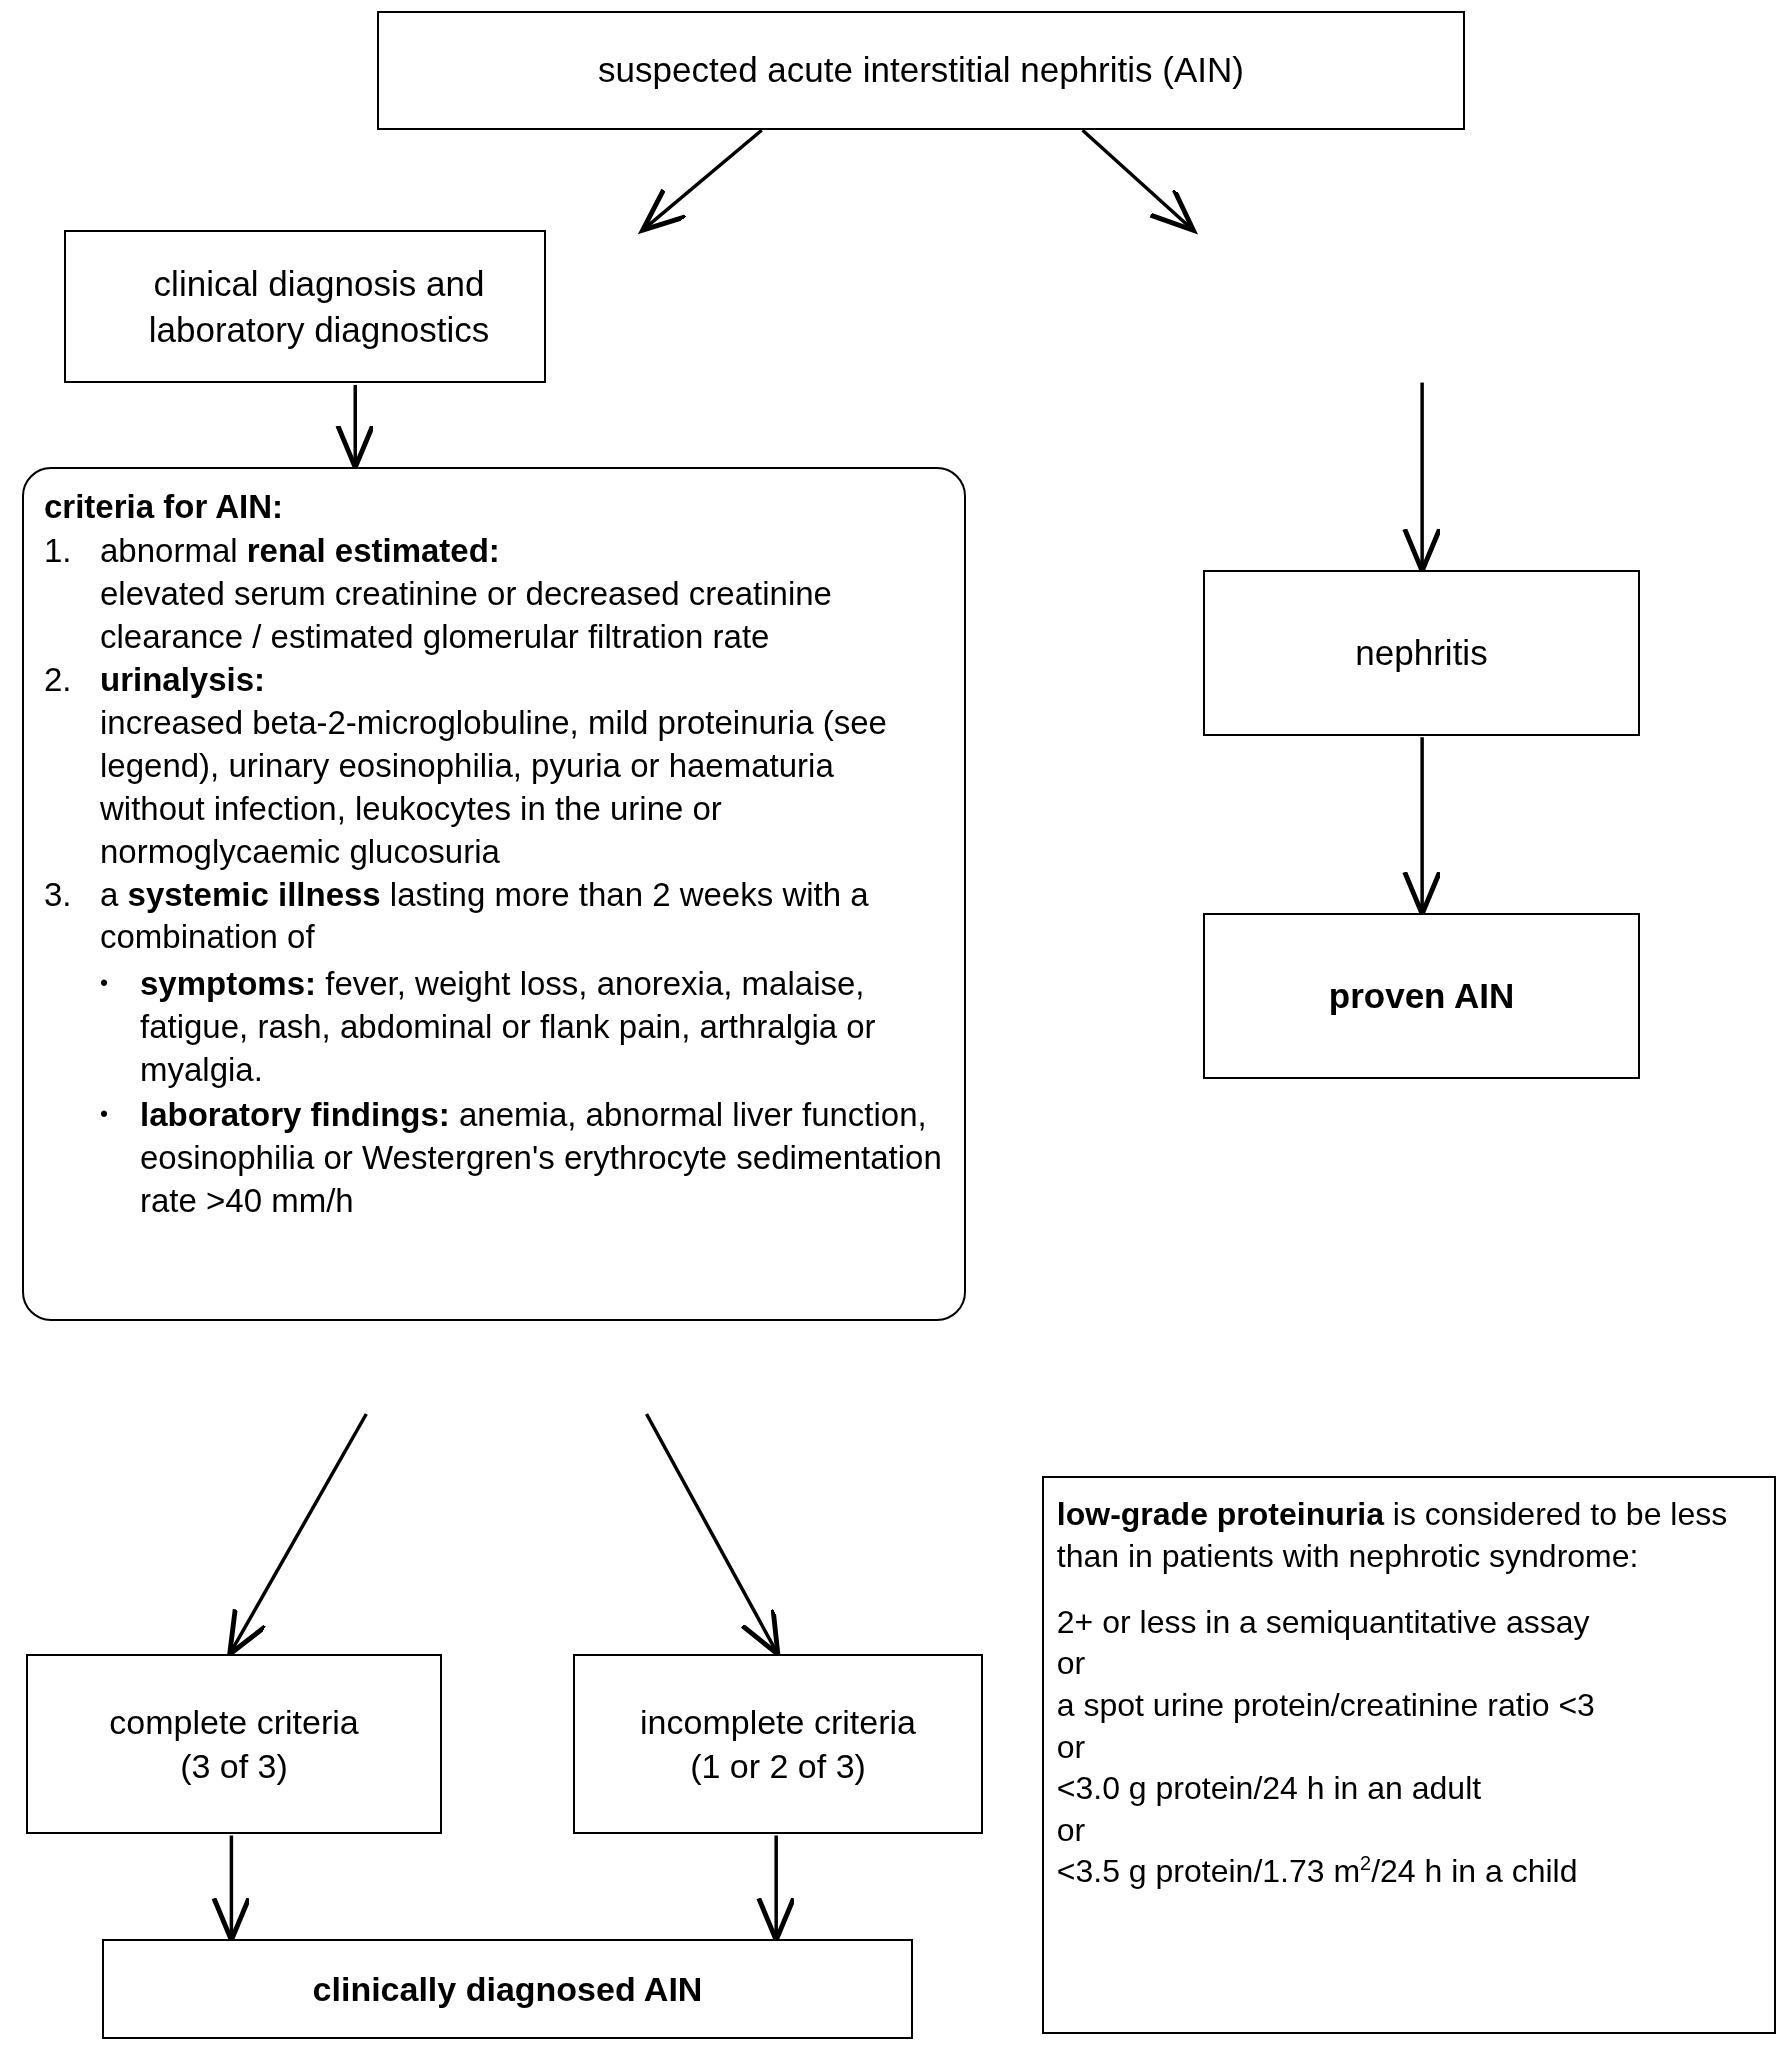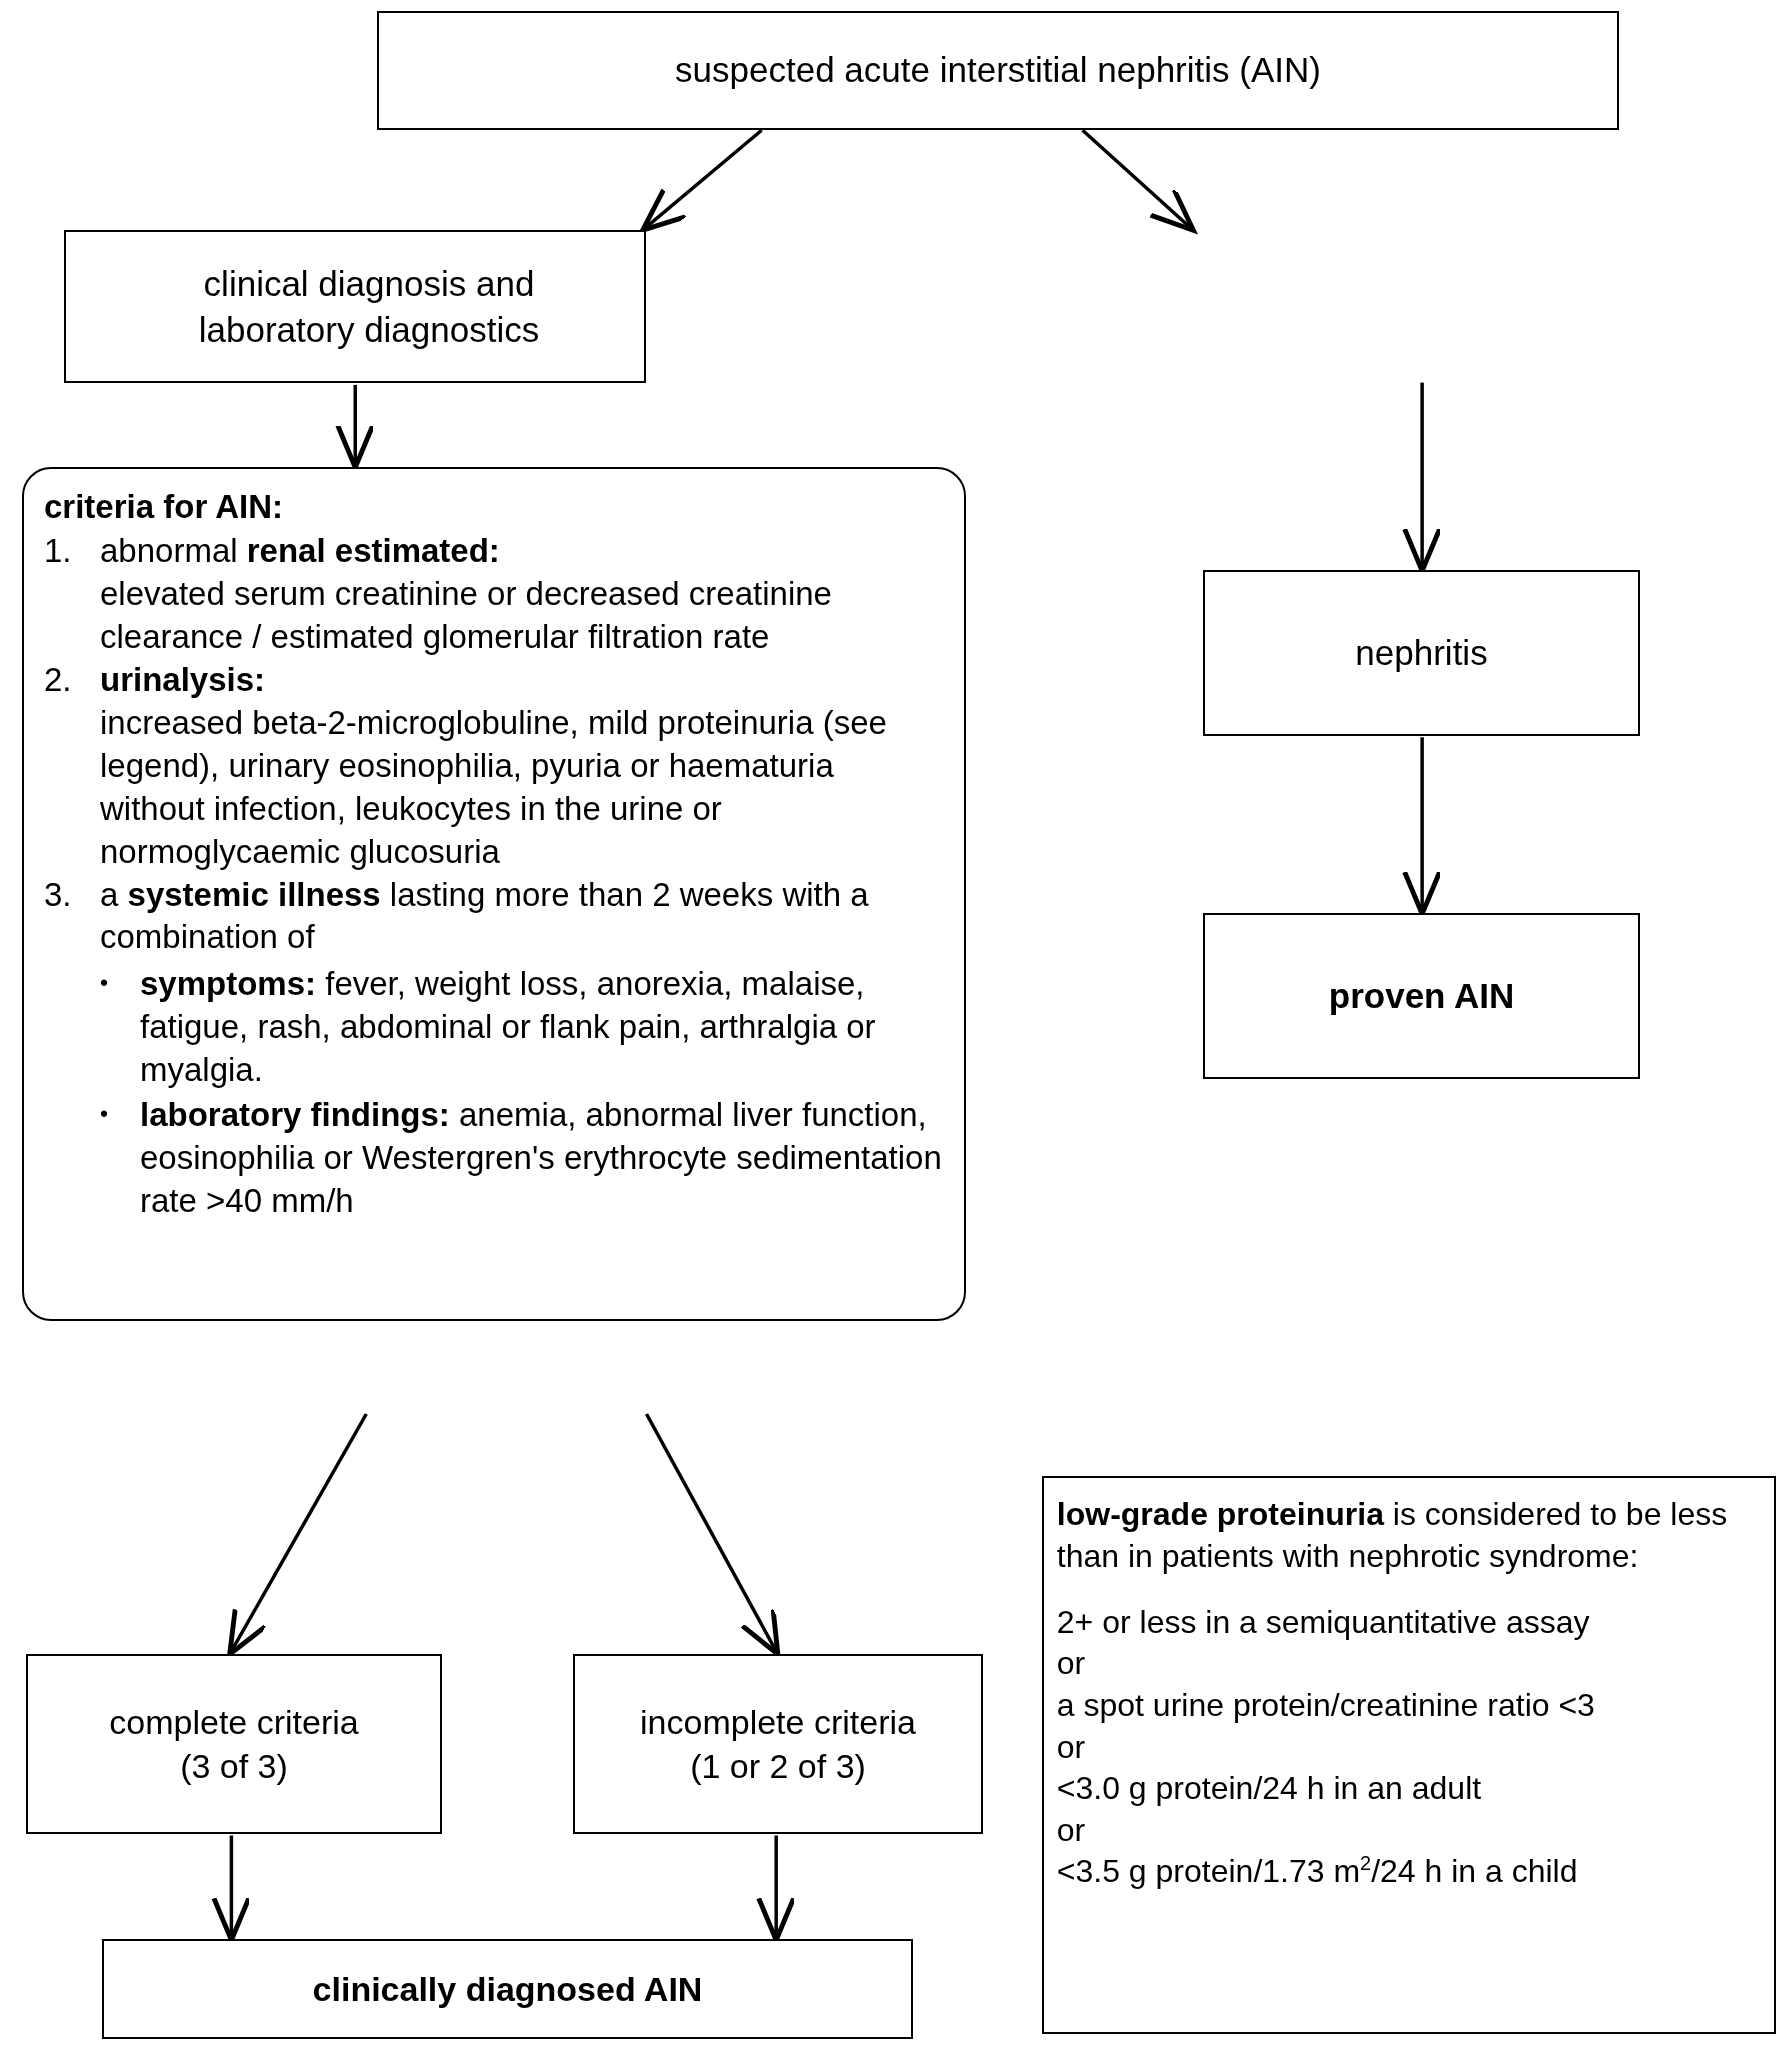--- a/index.html
+++ b/index.html
@@ -32,22 +32,22 @@
 
   #svg-edges {
     position: absolute;
     left: 0; top: 0;
     width: 1789px;
     height: 2046px;
     pointer-events: none;
   }
 
   
-  #node-suspected      { left: 377px;  top: 10.5px;   width: 1242px; height: 119px;  font-size: 35px; }
-  #node-clinical-diag  { left: 64px;  top: 230px;  width: 582px; height: 153px;  font-size: 35px; padding-left: 28px; }
+  #node-suspected      { left: 377px;  top: 10.5px;   width: 1088px; height: 119px;  font-size: 35px; }
+  #node-clinical-diag  { left: 64px;  top: 230px;  width: 482px; height: 153px;  font-size: 35px; padding-left: 28px; }
   #node-renal-biopsy   { left: 1189px; top: 230px;  width: 425px;  height: 151px;  font-size: 35px; }
   #node-tubulo         { left: 1203px; top: 570px;  width: 437px;  height: 166px;  font-size: 35px; }
   #node-histopath      { left: 1203px; top: 913px; width: 437px;  height: 166px;  font-size: 35px; font-weight: bold; }
   #node-criteria       { left: 22px;   top: 467px;  width: 944px; height: 854px;
                          display: block; padding: 17.4px 20px 14px 20px; text-align: left; font-size: 33px; border-radius: 29px; }
   #node-complete       { left: 26px;   top: 1654px; width: 416px;  height: 180px;  font-size: 34px; align-items: center; }
   #node-incomplete     { left: 573px;  top: 1654px; width: 410px;  height: 180px;  font-size: 34px; }
   #node-clinically     { left: 102px;  top: 1939px; width: 811px; height: 100px;  font-size: 34px; font-weight: bold; }
   #node-legend         { left: 1042px; top: 1476px; width: 734px; height: 558px;
                          display: block; padding: 16.3px 12.8px; text-align: left; font-size: 32px; line-height: 1.30; }

